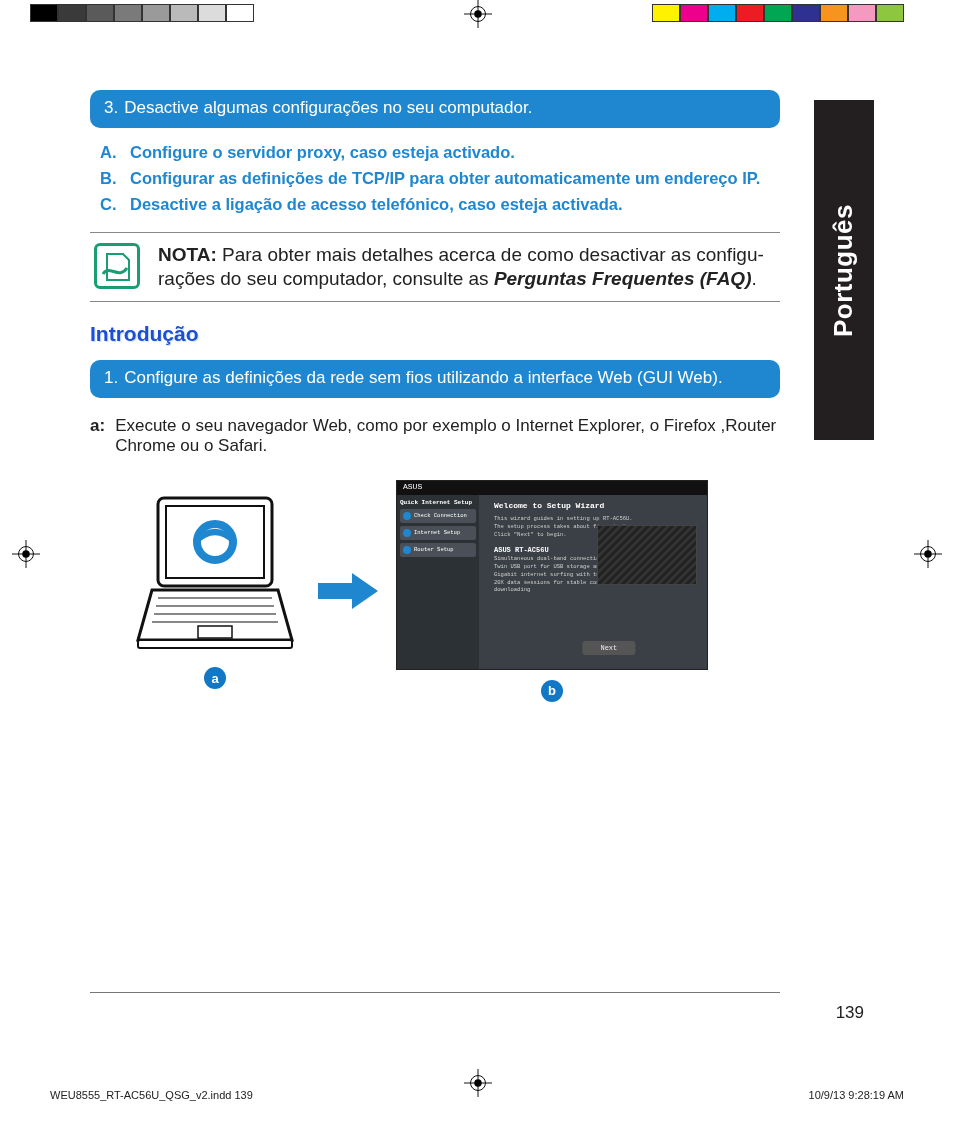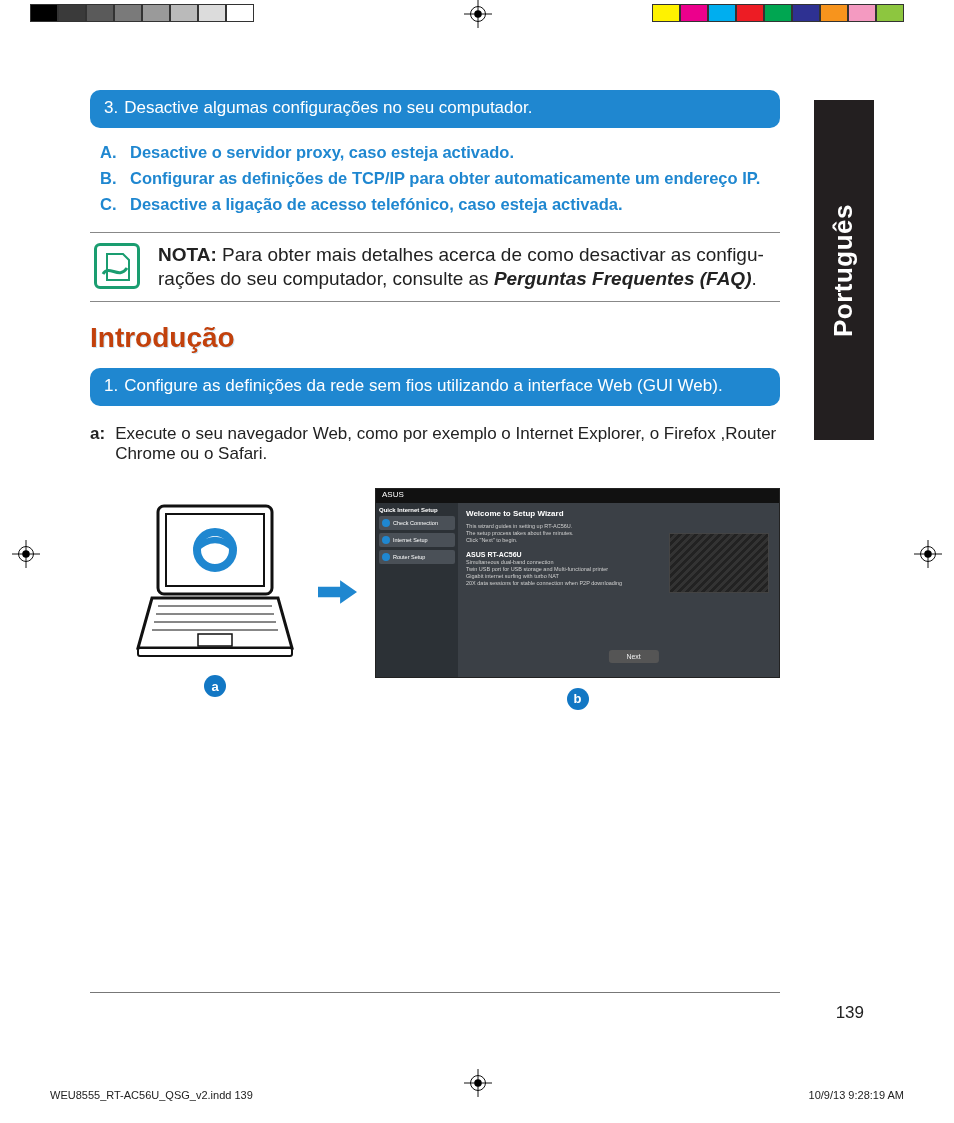--- a/index.html
+++ b/index.html
@@ -76,22 +76,22 @@
     border-radius:6px;
     position:relative;
     flex-shrink:0;
   }
   .note-icon svg { position:absolute; top:4px; left:4px; }
   .note-text { font-size:19px; line-height:1.25; }
   .note-text b.nota { font-weight:700; }
   .note-text b.faq { font-weight:700; font-style:italic; }
   h2.section-title {
     font-family: "Segoe UI", Arial, sans-serif;
-    color:#c2410c;
-    font-size:28px;
+    color:#1d4ed8;
+    font-size:21px;
     font-weight:800;
     margin:6px 0 14px 0;
     text-shadow:1px 1px 0 #cfe6f5;
   }
   .step-a {
     display:flex;
     gap:10px;
     font-size:17px;
     margin:18px 0 24px 0;
   }
@@ -110,42 +110,42 @@
     background:#1277c4; color:#fff;
     display:flex; align-items:center; justify-content:center;
     font-size:13px; font-weight:700;
   }
   .arrow {
     width:60px; height:40px;
   }
   .arrow svg polygon { fill:#1f87d0; }
   .laptop-svg { width:170px; height:165px; }
   .wizard {
-    width:405px; height:190px;
+    width:312px; height:190px;
     background:#3b4046;
     border:1px solid #222;
     position:relative;
-    font-family: Liberation Sans, sans-serif;
+    font-family: Liberation Mono, monospace;
   }
   .wizard .topbar { height:14px; background:#111; color:#fff; font-size:8px; padding:1px 6px; }
   .wizard .left-nav {
     position:absolute; top:14px; left:0; width:82px; bottom:0;
     background:#2c3136;
     padding:4px 3px;
   }
   .wizard .nav-head { color:#fff; font-size:6px; font-weight:700; margin-bottom:3px; }
   .wizard .nav-item {
     background:#4a5057; color:#fff; font-size:5.5px;
     padding:3px 3px; margin-bottom:3px; border-radius:2px;
     display:flex; align-items:center; gap:3px;
   }
   .wizard .nav-item .dot { width:8px; height:8px; border-radius:50%; background:#1f87d0; }
   .wizard .main {
     position:absolute; top:14px; left:82px; right:0; bottom:0;
-    padding:6px 8px;
+    padding:6px 15px;
   }
   .wizard .main h4 { color:#fff; font-size:8px; font-weight:700; margin-bottom:5px; }
   .wizard .main p  { color:#cfcfcf; font-size:5.5px; margin:1px 0; }
   .wizard .main .model { color:#fff; font-size:7px; font-weight:700; margin-top:8px; }
   .wizard .router-img {
     position:absolute; right:10px; top:30px;
     width:100px; height:60px;
     background:linear-gradient(135deg,#222 25%,#333 25%,#333 50%,#222 50%,#222 75%,#333 75%);
     background-size:8px 8px;
     border:1px solid #444;
@@ -236,21 +236,21 @@
   <div class="content">
 
     <div class="blue-bubble">
       <span class="num">3.</span>
       <span>Desactive algumas configurações no seu computador.</span>
     </div>
 
     <div class="sub-list">
       <div class="sub-item">
         <span class="lett">A.</span>
-        <span class="txt">Desactive o servidor proxy, caso esteja activado.</span>
+        <span class="txt">Configure o servidor proxy, caso esteja activado.</span>
       </div>
       <div class="sub-item">
         <span class="lett">B.</span>
         <span class="txt">Configurar as definições de TCP/IP para obter automaticamente um endereço IP.</span>
       </div>
       <div class="sub-item">
         <span class="lett">C.</span>
         <span class="txt">Desactive a ligação de acesso telefónico, caso esteja activada.</span>
       </div>
     </div>

